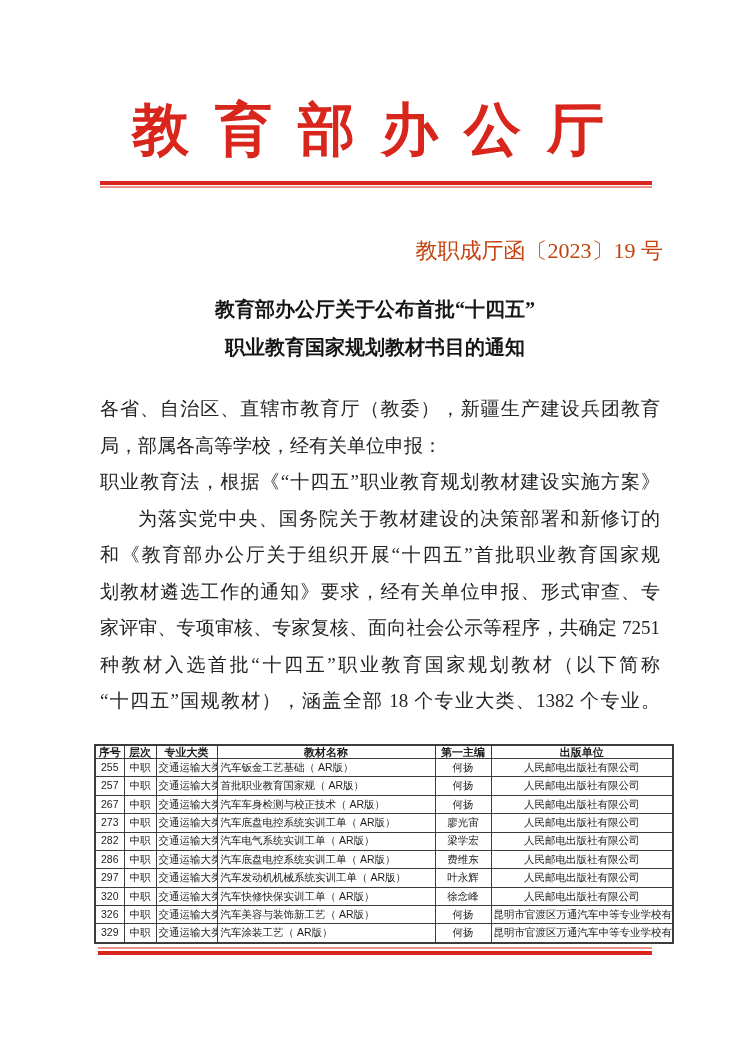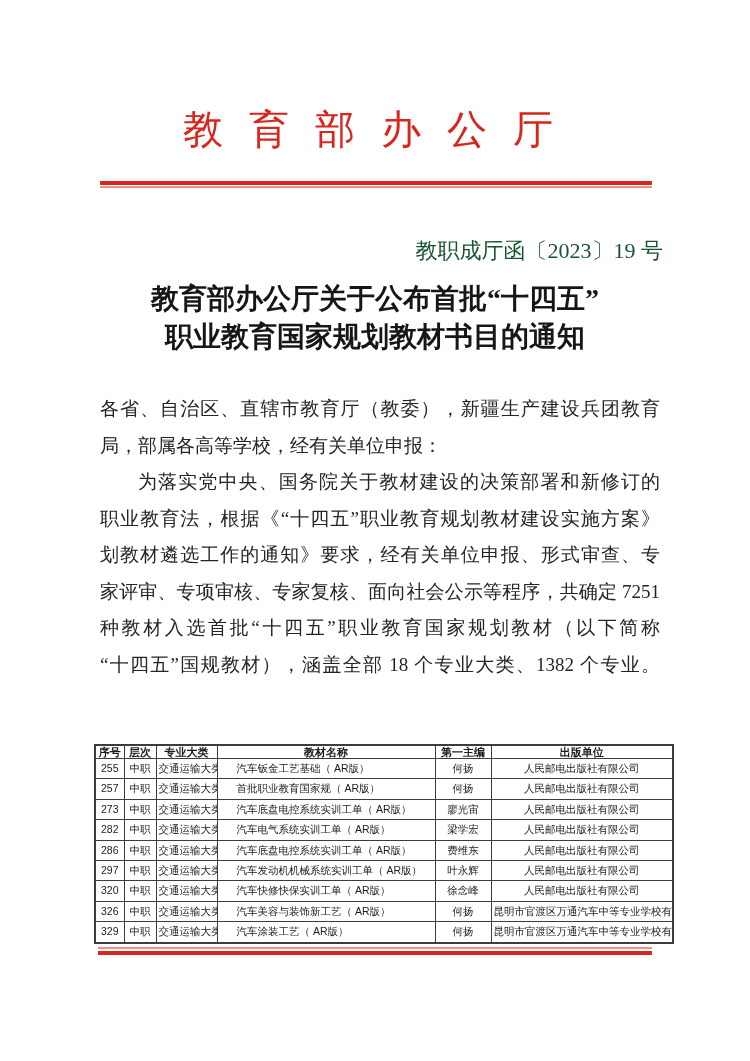--- a/index.html
+++ b/index.html
@@ -10,36 +10,36 @@
   *{box-sizing:border-box;margin:0;padding:0;}
   body{margin:0;background:#ffffff;font-family:"Liberation Serif","DejaVu Serif",serif;}
   .page{
     position:relative;width:750px;height:1061px;background:#ffffff;overflow:hidden;
     color:var(--ink);
   }
   
   .letterhead{
     position:absolute;top:96px;left:0;width:750px;
     text-align:center;color:var(--red);
-    font-size:40px;line-height:68px;font-weight:400;
+    font-size:57px;line-height:68px;font-weight:700;
     letter-spacing:26px;padding-left:12px;white-space:nowrap;
   }
   .head-rule{position:absolute;top:181px;left:100px;width:552px;}
   .head-rule .thick{height:4px;background:var(--red);}
   .head-rule .thin{height:2px;background:var(--red);opacity:.5;margin-top:1px;}
   
   .doc-no{
     position:absolute;top:238px;left:0;width:663px;
-    text-align:right;font-size:22px;line-height:26px;color:#14532d;
+    text-align:right;font-size:22px;line-height:26px;color:#c2410c;
     white-space:nowrap;
   }
   
   .title{
-    position:absolute;top:280px;left:0;width:750px;text-align:center;
-    font-size:28px;line-height:38px;font-weight:700;color:#161616;
+    position:absolute;top:290px;left:0;width:750px;text-align:center;
+    font-size:20px;line-height:38px;font-weight:700;color:#161616;
     word-break:keep-all;
   }
   
   .body-text{
     position:absolute;top:391px;left:100px;width:560px;
     font-size:19px;line-height:36.5px;color:#242424;
   }
   .bline{
     text-align:justify;text-align-last:justify;
     word-break:keep-all;white-space:nowrap;overflow:hidden;
@@ -51,21 +51,21 @@
   table{
     border-collapse:collapse;table-layout:fixed;width:578px;height:200px;
     font-family:"Liberation Sans","DejaVu Sans",sans-serif;
     font-size:10.5px;color:#1c1c1c;border:2px solid var(--tbl);
   }
   th,td{
     border:1px solid var(--tbl);text-align:center;vertical-align:middle;
     padding:0 2px;white-space:nowrap;overflow:hidden;line-height:1.1;
   }
   th{font-size:11px;font-weight:700;}
-  td:nth-child(4){text-align:left;padding-left:19px;}
+  td:nth-child(4){text-align:left;padding-left:3px;}
   
   .foot-rule{position:absolute;top:947px;left:98px;width:554px;}
   .foot-rule .thin{height:2px;background:var(--red);opacity:.5;}
   .foot-rule .thick{height:4px;background:var(--red);margin-top:2px;}
 </style>
 </head>
 <body>
 
 <div class="page">
 
@@ -85,24 +85,25 @@
 
   <div class="body-text">
     <div>
 
         <div class="bline">各省、自治区、直辖市教育厅（教委），新疆生产建设兵团教育</div>
 
         <div class="bline no-fill">局，部属各高等学校，经有关单位申报：</div>
       </div>
     <div>
 
+        <div class="bline">职业教育法，根据《“十四五”职业教育规划教材建设实施方案》</div>
+
         <div class="bline indent">为落实党中央、国务院关于教材建设的决策部署和新修订的</div>
 
-        <div class="bline">职业教育法，根据《“十四五”职业教育规划教材建设实施方案》</div>
-
+        <div class="bline">和《教育部办公厅关于组织开展“十四五”首批职业教育国家规</div>
 
         <div class="bline">划教材遴选工作的通知》要求，经有关单位申报、形式审查、专</div>
 
         <div class="bline">家评审、专项审核、专家复核、面向社会公示等程序，共确定 7251</div>
 
         <div class="bline">种教材入选首批“十四五”职业教育国家规划教材（以下简称</div>
 
         <div class="bline">“十四五”国规教材），涵盖全部 18 个专业大类、1382 个专业。</div>
       </div>
   </div>
@@ -140,20 +141,28 @@
 
           <tr>
             <td>257</td>
             <td>中职</td>
             <td>交通运输大类</td>
             <td>首批职业教育国家规（ AR版）</td>
             <td>何扬</td>
             <td>人民邮电出版社有限公司</td>
           </tr>
 
+          <tr>
+            <td>267</td>
+            <td>中职</td>
+            <td>交通运输大类</td>
+            <td>汽车车身检测与校正技术（ AR版）</td>
+            <td>何扬</td>
+            <td>人民邮电出版社有限公司</td>
+          </tr>
 
           <tr>
             <td>273</td>
             <td>中职</td>
             <td>交通运输大类</td>
             <td>汽车底盘电控系统实训工单（ AR版）</td>
             <td>廖光宙</td>
             <td>人民邮电出版社有限公司</td>
           </tr>
 

